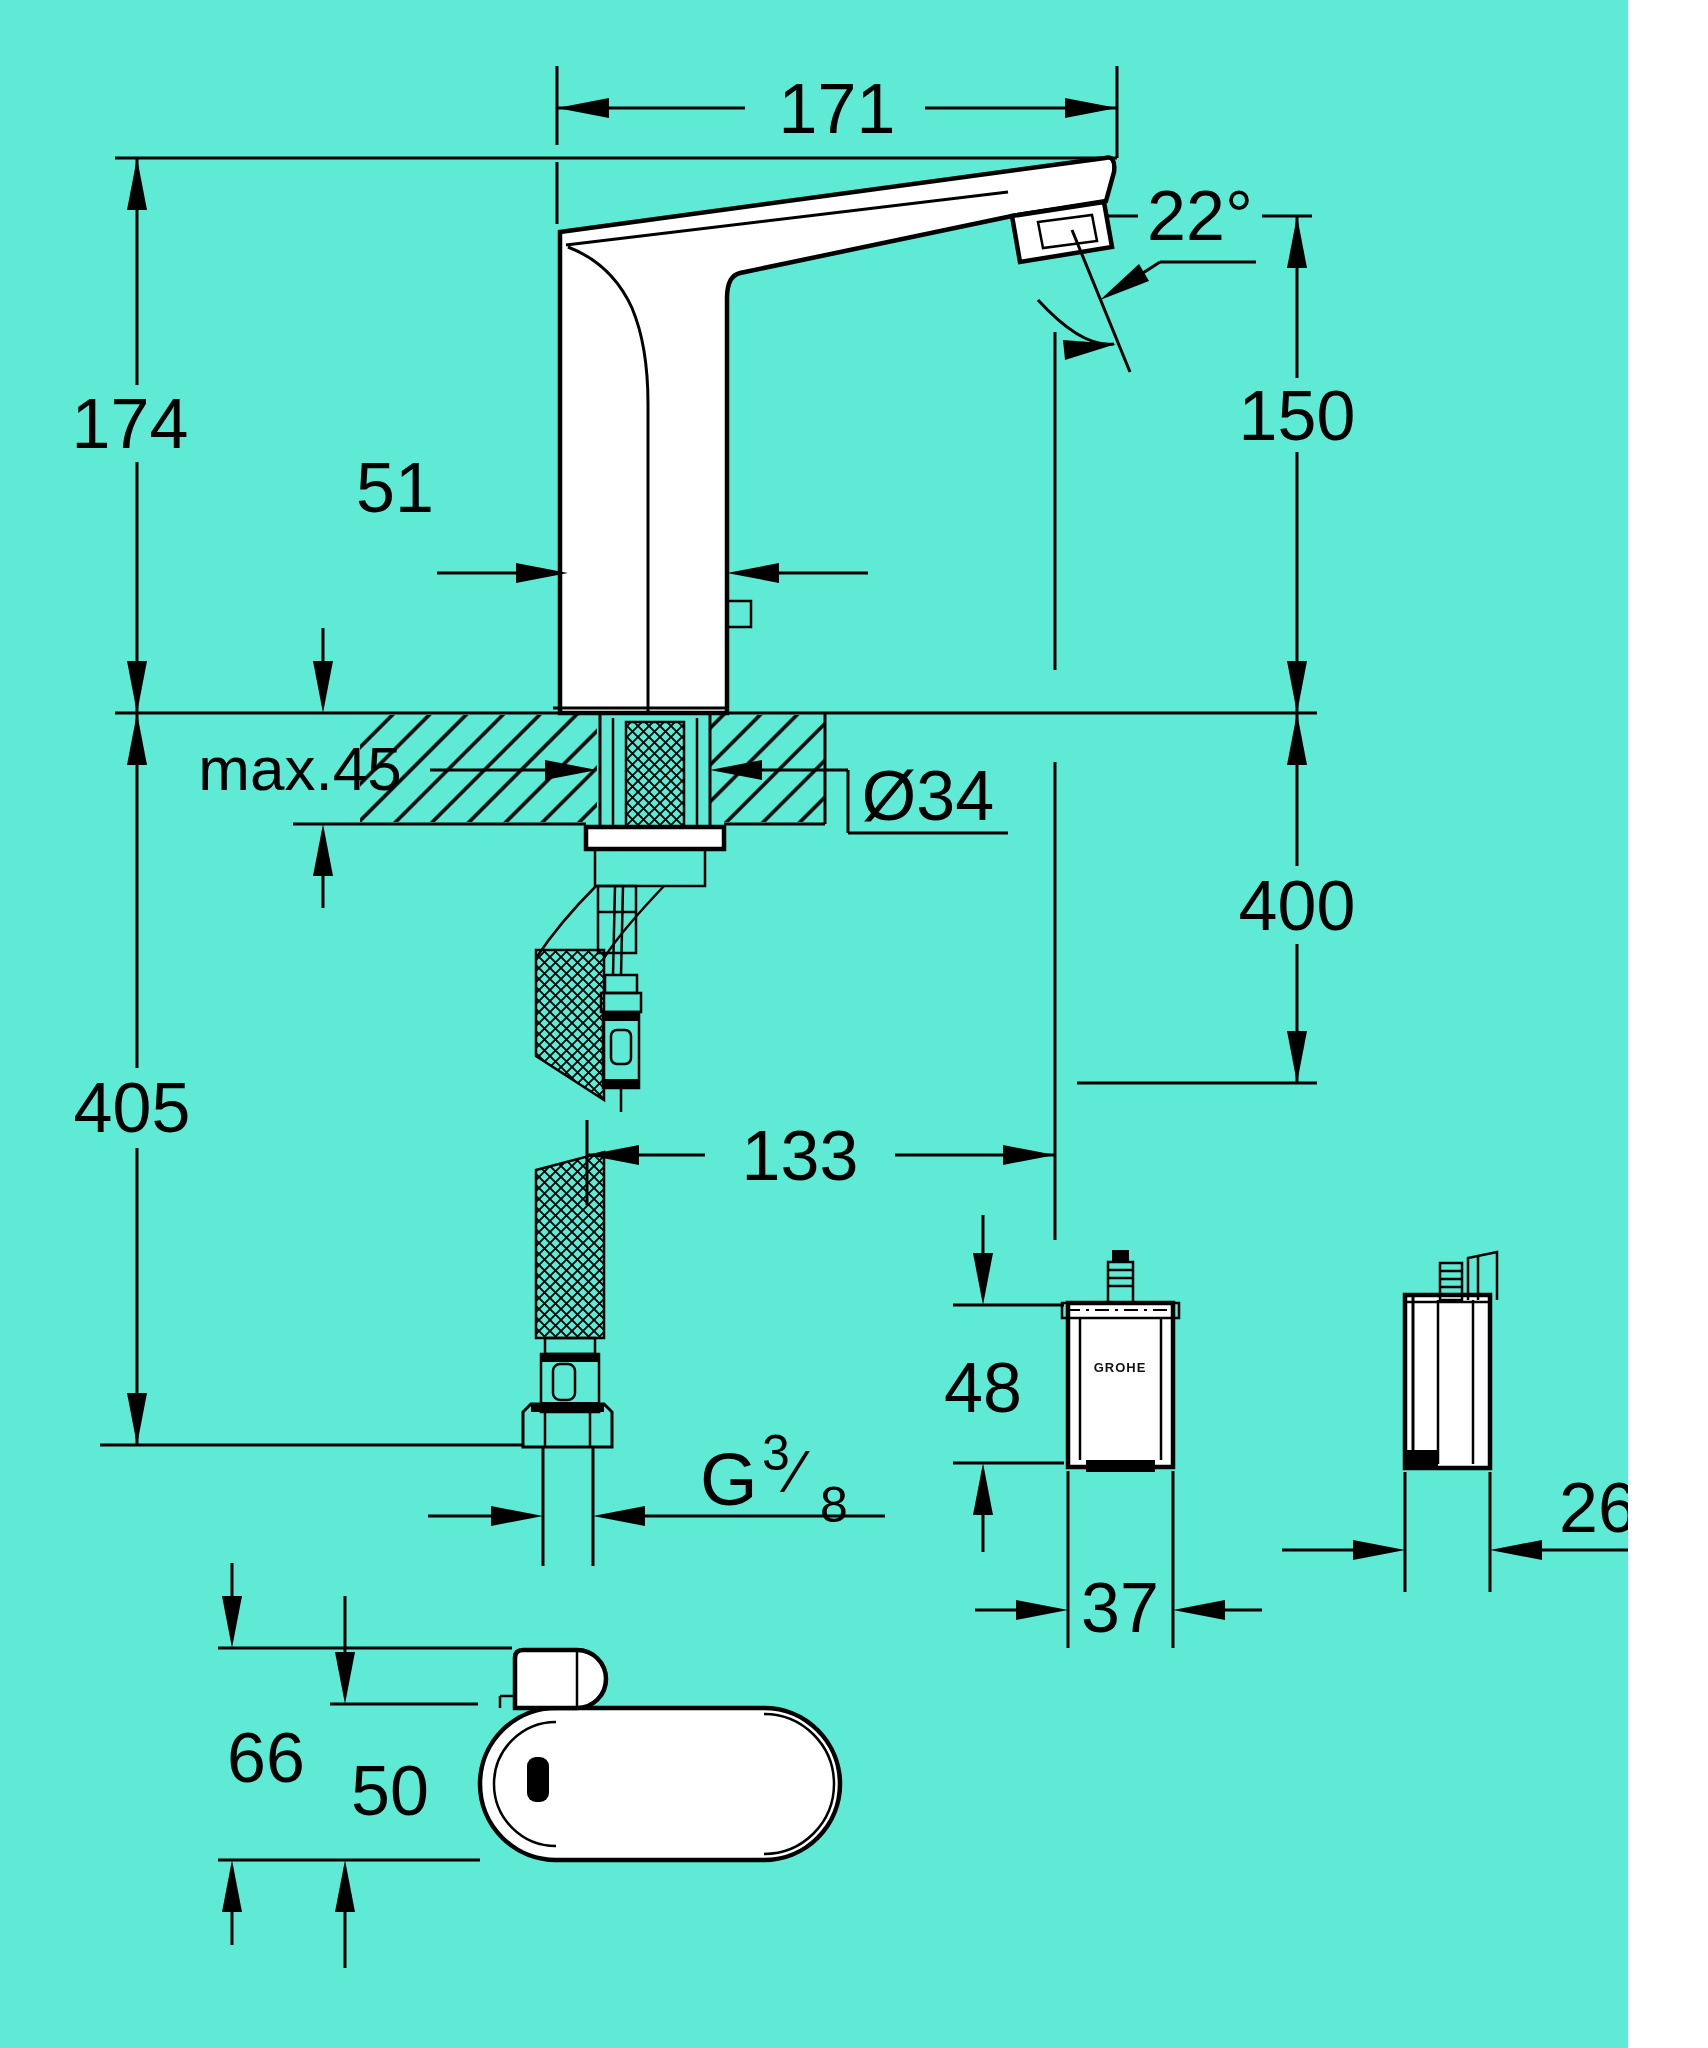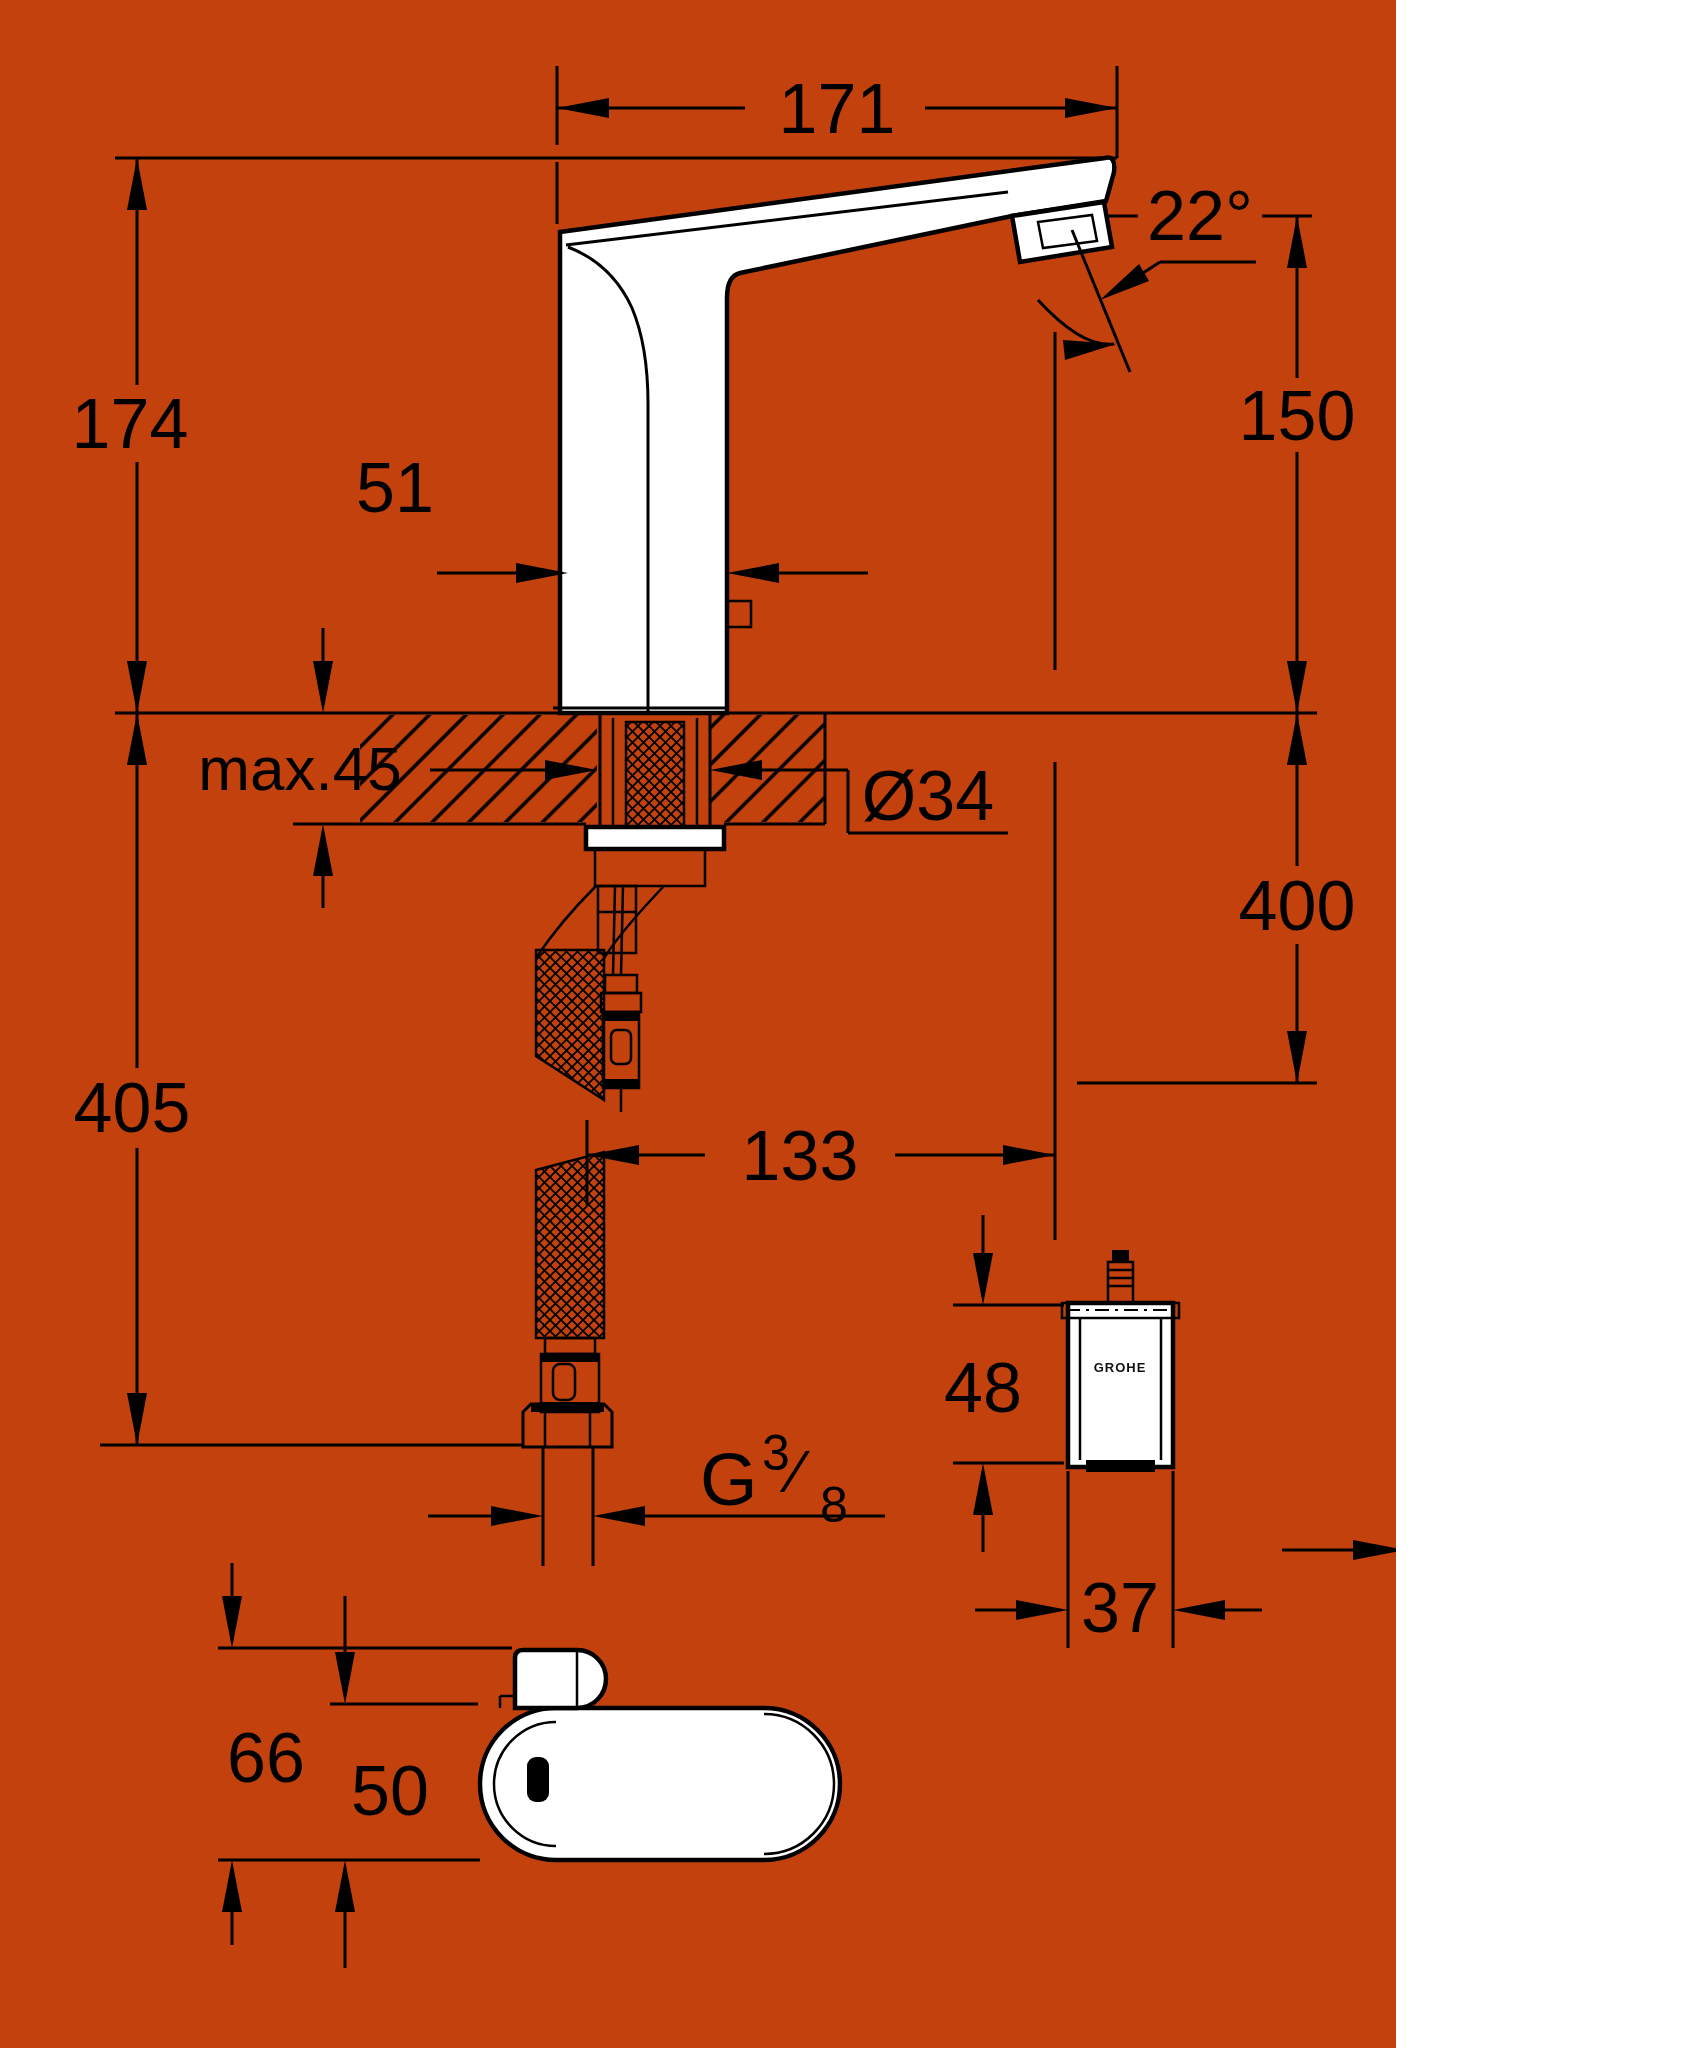--- a/index.html
+++ b/index.html
@@ -1,16 +1,16 @@
 <!DOCTYPE html>
 <html><head>
 <meta charset="utf-8">
 <style>
   html,body{margin:0;padding:0;background:#ffffff;}
-  .page{position:relative;width:1396px;height:2048px;background:#c2410c;overflow:hidden;}
+  .page{position:relative;width:1628px;height:2048px;background:#5eead4;overflow:hidden;}
   svg{display:block;}
   .ln{stroke:#000;stroke-width:3;fill:none;}
   .thin{stroke:#000;stroke-width:2.5;fill:none;}
   .outlw{stroke:#000;stroke-width:4.5;fill:#fff;}
   .arr{fill:#000;stroke:none;}
   .blk{fill:#000;stroke:none;}
   .dimtxt{font-family:"Liberation Sans","DejaVu Sans",sans-serif;font-size:70px;fill:#000;text-anchor:middle;}
   .dimtxt.small{font-size:62px;}
   .logotxt{font-family:"Liberation Sans","DejaVu Sans",sans-serif;font-size:13px;font-weight:bold;fill:#111;text-anchor:middle;letter-spacing:1px;}
   .gtxt{font-family:"Liberation Sans","DejaVu Sans",sans-serif;fill:#000;}

